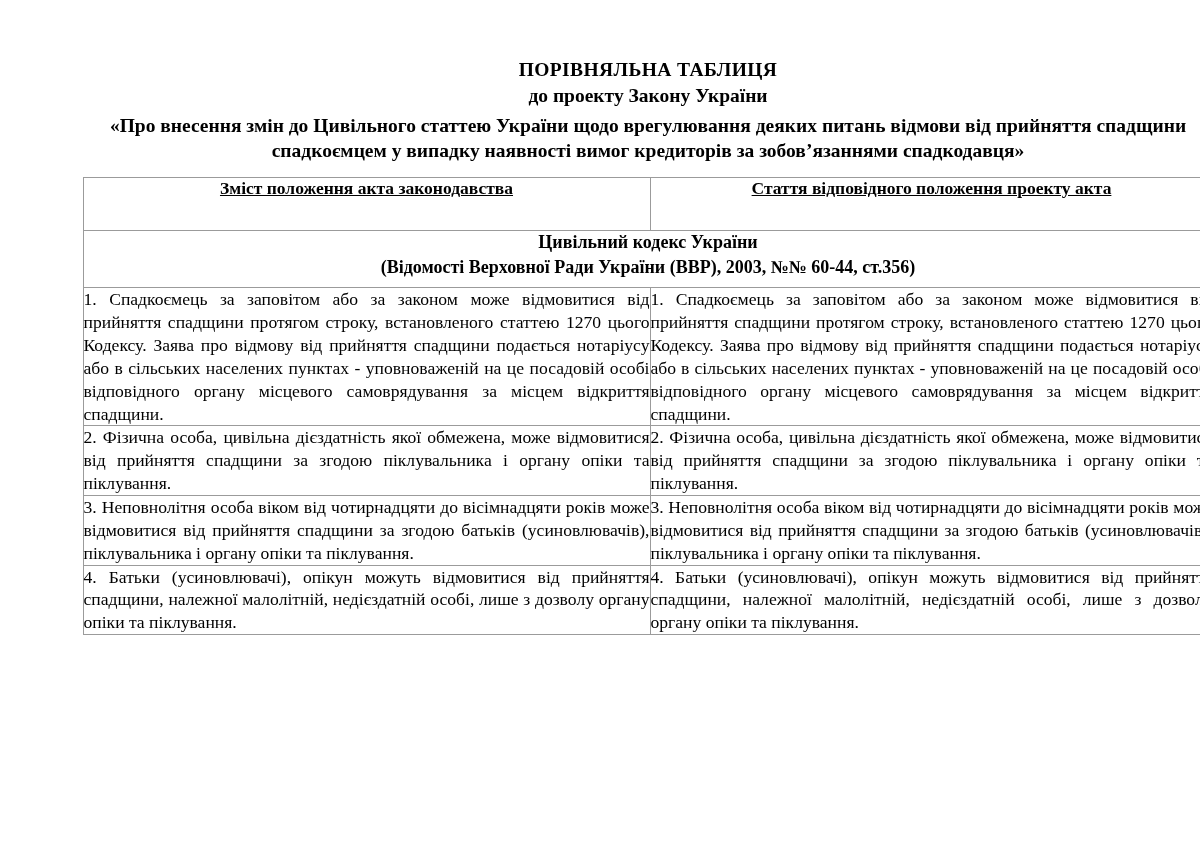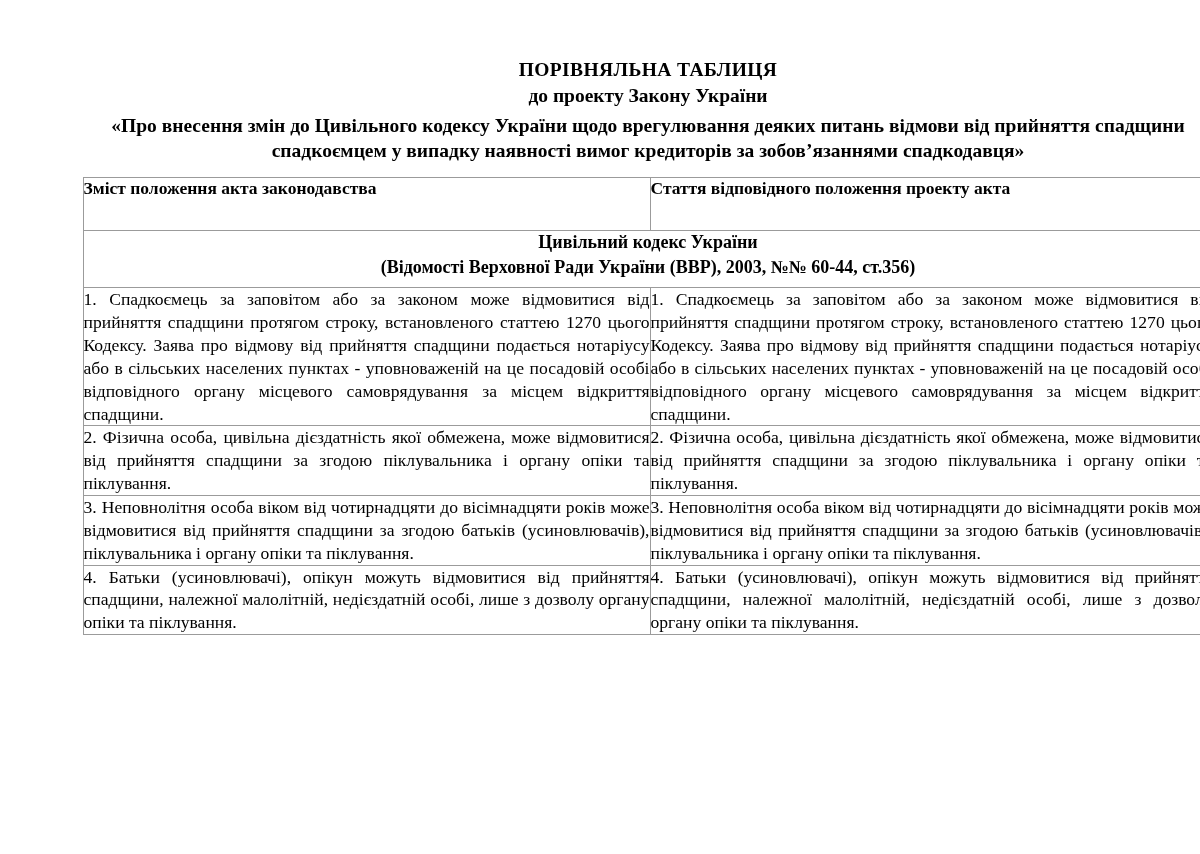--- a/index.html
+++ b/index.html
@@ -62,21 +62,23 @@
   .cmp-table td {
     border: 1px solid #9b9b9b;
     vertical-align: top;
     padding: 0;
   }
   .col-left  { width: 567px; }
   .col-right { width: 563px; }
 
   .head-cell {
     height: 52px;
+    text-align: center;
     padding: 8px 6px 0 6px;
+    text-decoration: underline;
   }
   .head-cell .head-text {
     font-size: 17.5px;
     font-weight: bold;
     line-height: 1.2;
   }
 
   .merged-cell {
     text-align: center;
     padding: 9px 6px 9px 6px;
@@ -127,21 +129,21 @@
   }
 </style>
 </head>
 <body>
 
 <div class="page">
 
   <div class="title-block">
     <div class="doc-title">ПОРІВНЯЛЬНА ТАБЛИЦЯ</div>
     <div class="doc-subtitle">до проекту Закону України</div>
-    <div class="doc-name">«Про внесення змін до Цивільного кодексу України щодо врегулювання деяких питань відмови від прийняття спадщини спадкоємцем у випадку наявності вимог кредиторів за зобов’язаннями спадкодавця»</div>
+    <div class="doc-name">«Про внесення змін до Цивільного статтею України щодо врегулювання деяких питань відмови від прийняття спадщини спадкоємцем у випадку наявності вимог кредиторів за зобов’язаннями спадкодавця»</div>
   </div>
 
   <table class="cmp-table">
     <colgroup>
       <col class="col-left">
       <col class="col-right">
     </colgroup>
     <tbody>
 
       <tr>

